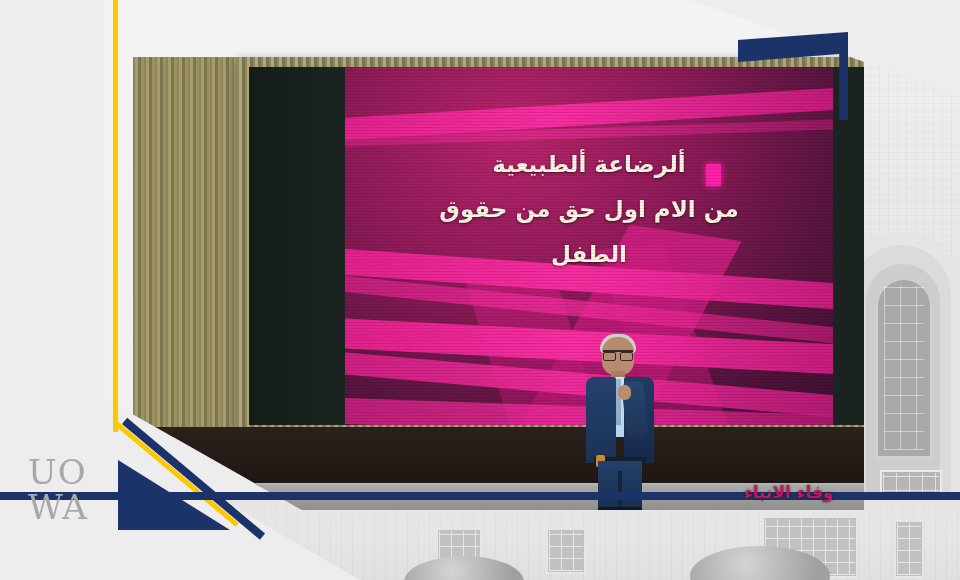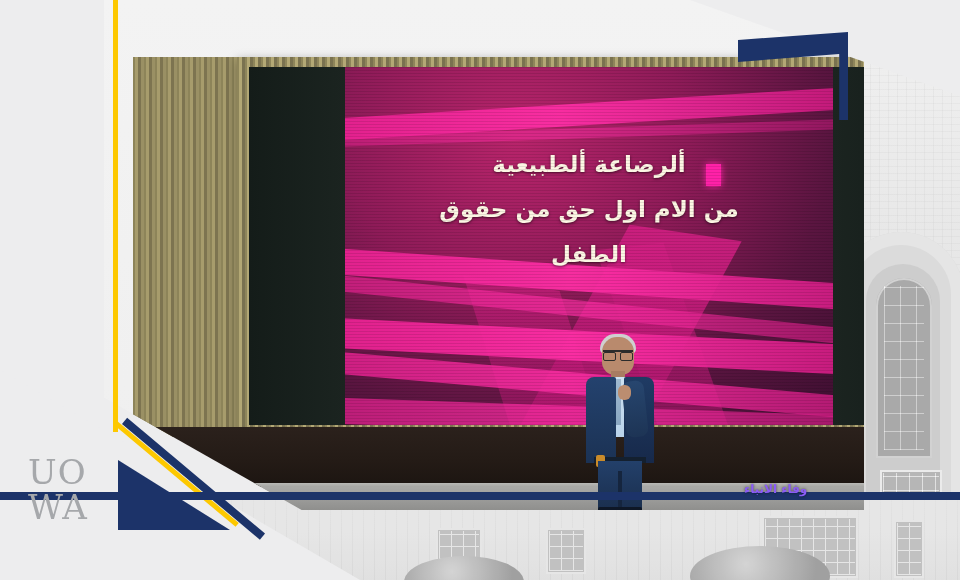--- a/index.html
+++ b/index.html
@@ -357,24 +357,24 @@
     line-height: 1.02;
     letter-spacing: 1px;
   }
   .uowa span { display:block; }
 
   
   .press-logo {
     position: absolute;
     left: 744px; top: 482px;
     z-index: 8;
-    color: #8b5cf6;
+    color: #be185d;
     font-family: "DejaVu Sans", sans-serif;
     font-weight: 700;
-    font-size: 12px;
+    font-size: 17px;
     direction: rtl;
     letter-spacing: 1px;
     text-shadow: 0 0 3px rgba(0,0,0,.6);
   }
 
   .whitecut {
     position: absolute;
     left: 0; top: 370px;
     width: 360px; height: 210px;
     background: #ededee;

